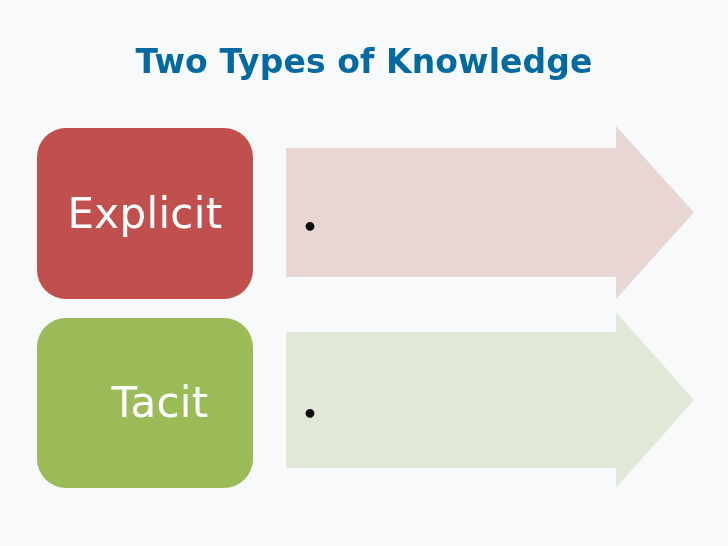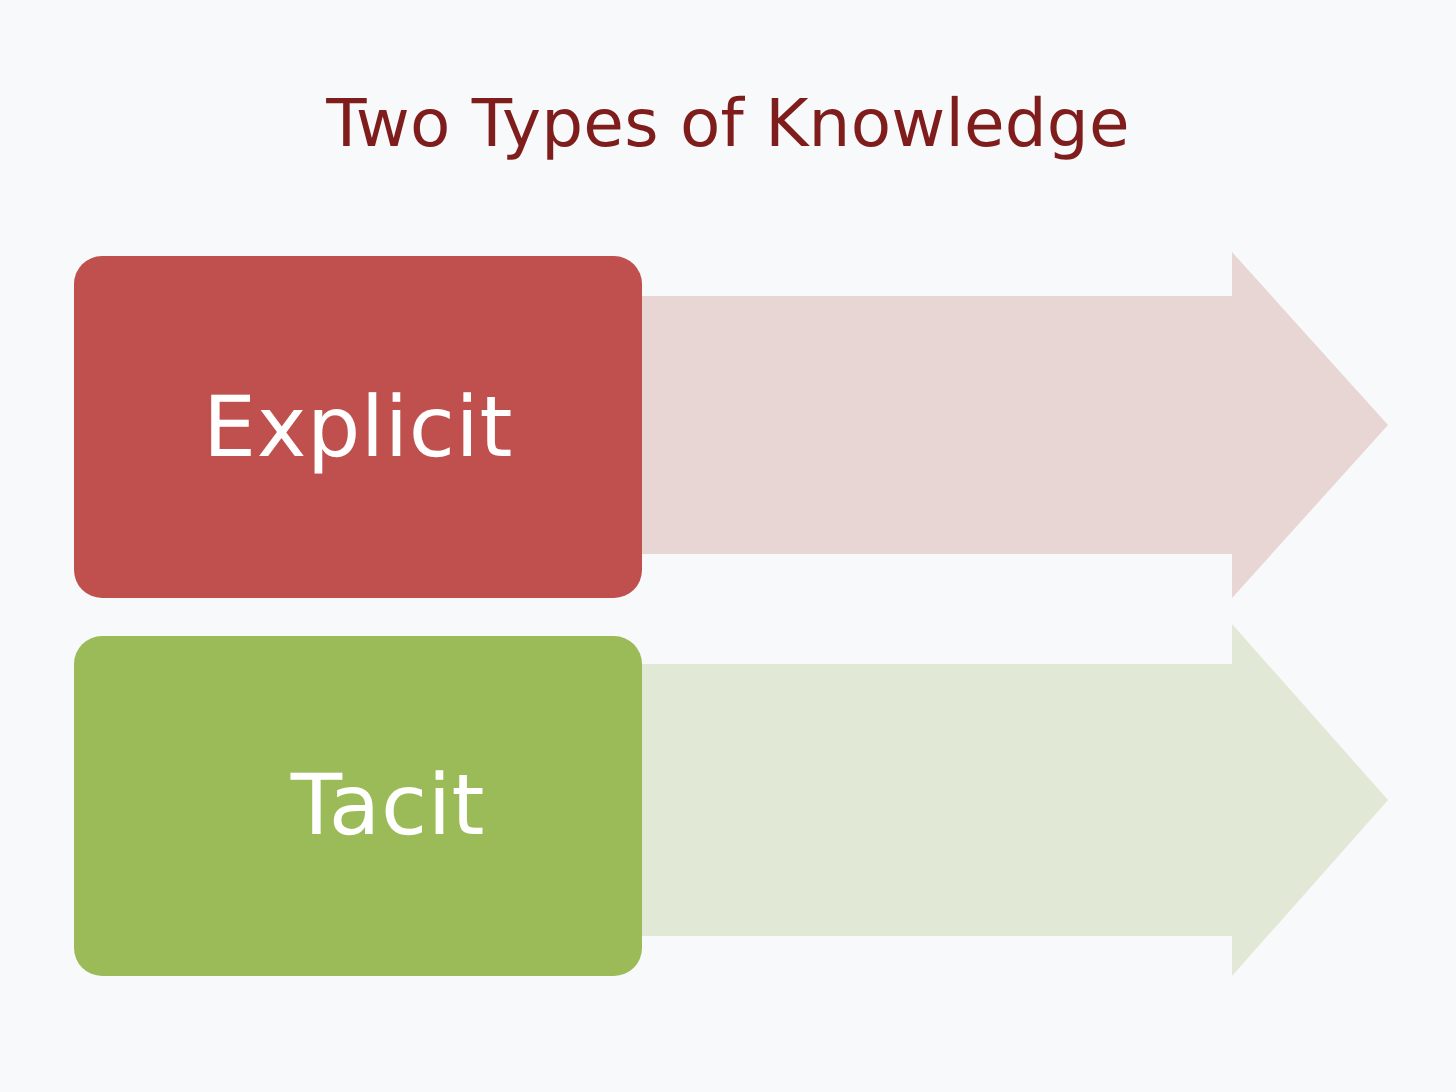--- a/index.html
+++ b/index.html
@@ -43,22 +43,22 @@
     left: 0;
     width: 728px;
   }
   #row-explicit { top: 126px; height: 173px; }
   #row-tacit    { top: 312px; height: 176px; }
 
   
   .label-box {
     position: absolute;
     left: 37px;
-    width: 284px;
-    border-radius: 14px;
+    width: 216px;
+    border-radius: 29px;
     display: flex;
     align-items: center;
     justify-content: center;
     box-sizing: border-box;
     z-index: 3;
   }
   #box-explicit {
     top: 2px;
     height: 171px;
     background: #c0504d;
@@ -131,21 +131,21 @@
     font-size: 25px;
     line-height: 1.17;
     color: #0d0d0d;
   }
 </style>
 </head>
 <body style="background: rgb(248, 249, 250);">
 
 <div id="slide" style="background: rgb(248, 249, 250);">
 
-  <div id="slide-title" style="color: #7f1d1d;">Two Types of Knowledge</div>
+  <div id="slide-title" style="color: #0369a1; font-weight: bold;">Two Types of Knowledge</div>
 
   <div class="row" id="row-explicit">
 
     <div class="arrow">
       <svg viewBox="0 0 408 173" preserveAspectRatio="none">
         <polygon points="0,22 330,22 330,0 408,86.5 330,173 330,151 0,151" fill="#e8d6d4"></polygon>
       </svg>
     </div>
 
     <div class="arrow-body" id="text-explicit">

